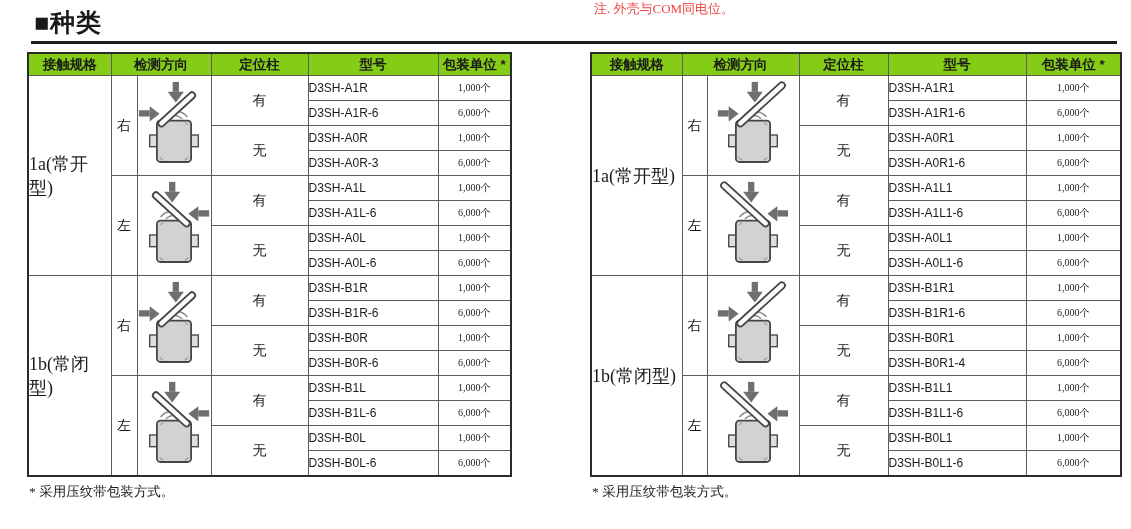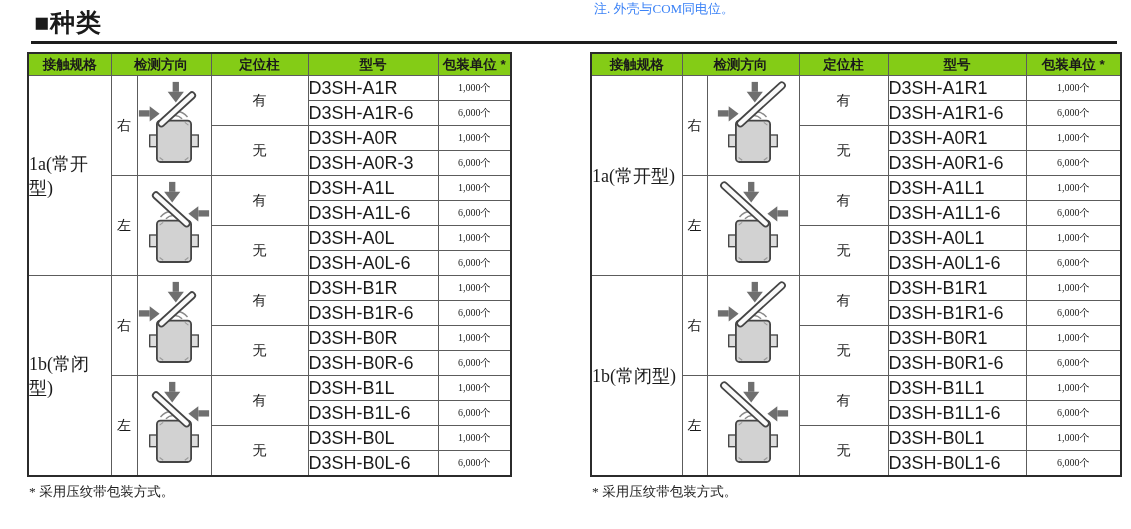--- a/index.html
+++ b/index.html
@@ -3,21 +3,21 @@
 <meta charset="utf-8">
 <style>
   html,body { margin:0; padding:0; }
   body {
     width:1131px; height:529px; position:relative; overflow:hidden;
     background:#ffffff; color:#1a1a1a;
     font-family:"Liberation Sans", sans-serif;
   }
   .top-note {
     position:absolute; left:594px; top:0px;
-    font-family:"Liberation Serif", serif; font-size:13px; color:#3b82f6;
+    font-family:"Liberation Serif", serif; font-size:13px; color:#ef4444;
   }
   .page-title {
     position:absolute; left:34px; top:6px;
     font-size:25px; font-weight:bold; letter-spacing:1px;
   }
   .title-rule {
     position:absolute; left:31px; top:41px; width:1086px; height:3px;
     background:#1c1c1c;
   }
   .section { position:absolute; top:52px; }
@@ -39,21 +39,21 @@
   }
   table.spec td { height:24px; background:#ffffff; }
   td.c-serif {
     font-family:"Liberation Serif", serif; font-size:14px; text-align:center;
   }
   td.c-contact {
     font-family:"Liberation Serif", serif; font-size:18px;
     text-align:left; padding-left:4px;
   }
   td.c-model {
-    font-size:18px; text-align:left; padding-left:13px;
+    font-size:12px; text-align:left; padding-left:13px;
     font-family:"Liberation Sans", sans-serif;
   }
   td.c-qty {
     font-family:"Liberation Serif", serif; font-size:10px; text-align:center;
   }
   td.c-img { text-align:center; vertical-align:middle; }
   td.c-img svg { display:block; margin:2px auto; }
   .footnote {
     font-family:"Liberation Serif", serif; font-size:13.5px;
     margin-top:6px; margin-left:2px; color:#1f1f1f;
@@ -433,21 +433,21 @@
         <tr>
           <td class="c-model">D3SH-B1R1-6</td>
           <td class="c-qty">6,000个</td>
         </tr>
         <tr>
           <td rowspan="2" class="c-serif">无</td>
           <td class="c-model">D3SH-B0R1</td>
           <td class="c-qty">1,000个</td>
         </tr>
         <tr>
-          <td class="c-model">D3SH-B0R1-6</td>
+          <td class="c-model">D3SH-B0R1-4</td>
           <td class="c-qty">6,000个</td>
         </tr>
         <tr>
           <td rowspan="4" class="c-serif">左</td>
           <td rowspan="4" class="c-img">
             <svg width="72" height="94" viewBox="0 0 80 100">
               <g transform="translate(80,0) scale(-1,1)">
                 <g>
                   <rect x="13" y="60" width="9" height="13" fill="#dedede" stroke="#454545" stroke-width="1.5"></rect>
                   <rect x="58" y="60" width="9" height="13" fill="#dedede" stroke="#454545" stroke-width="1.5"></rect>

